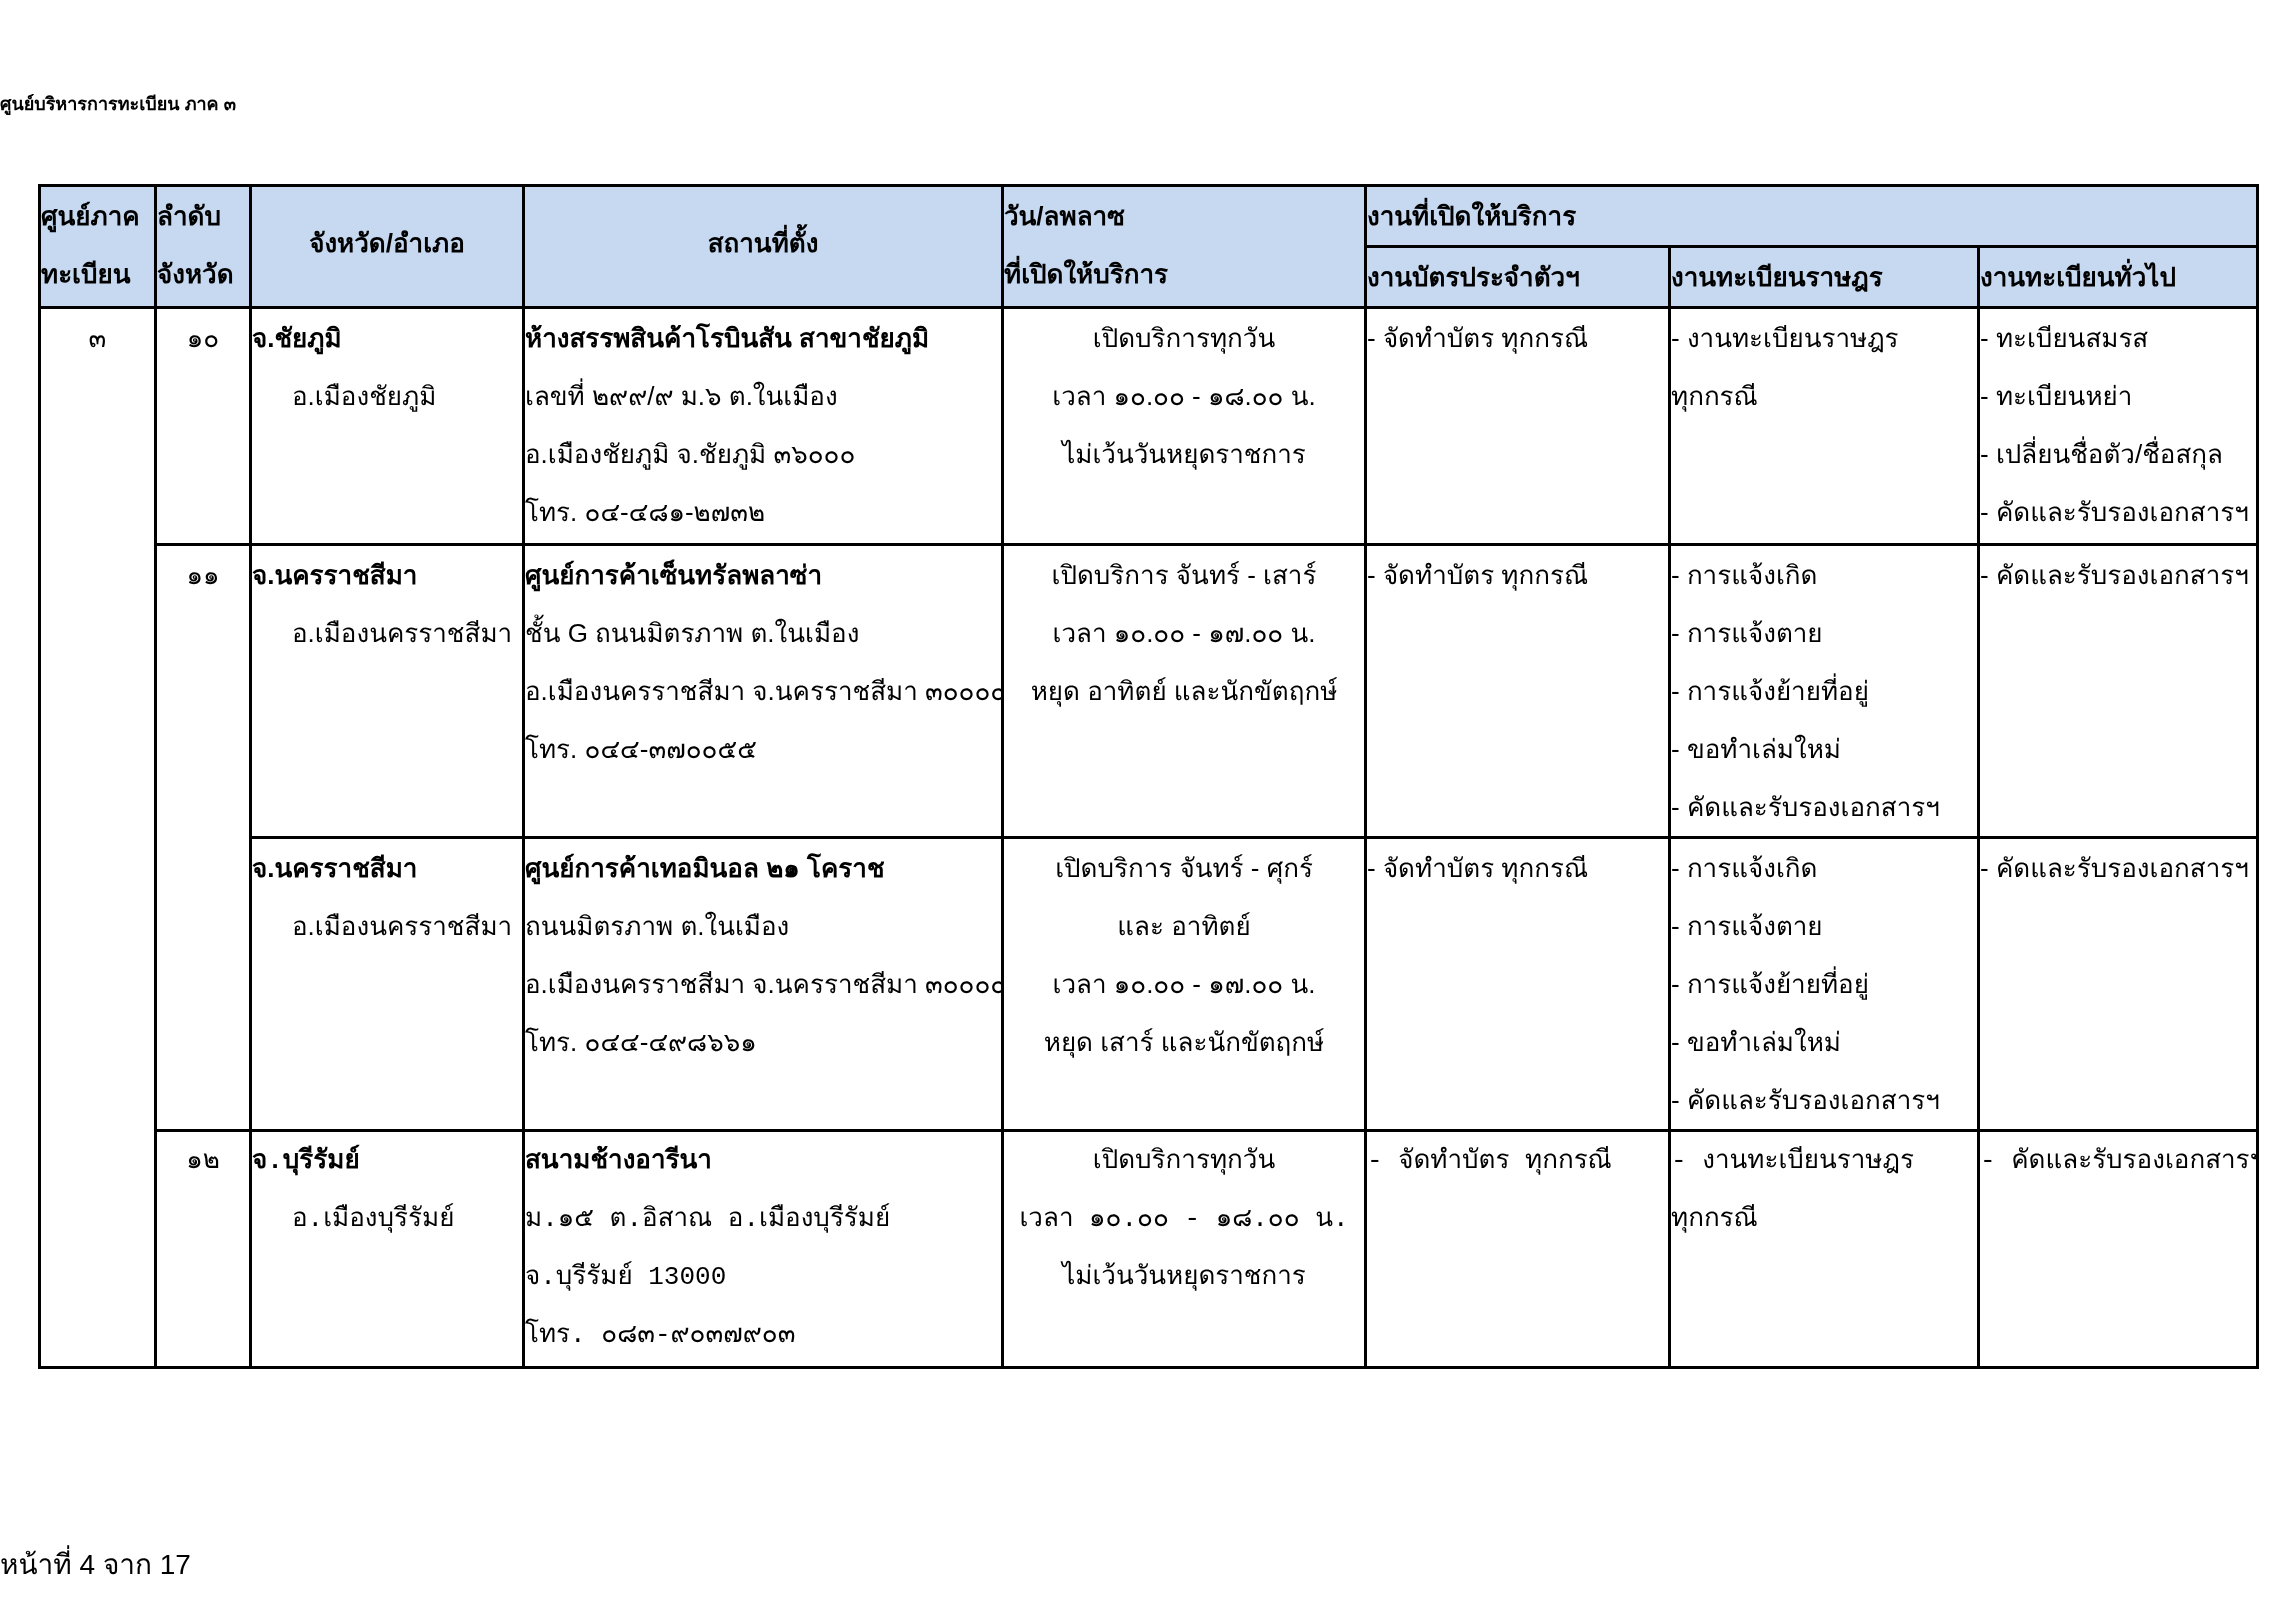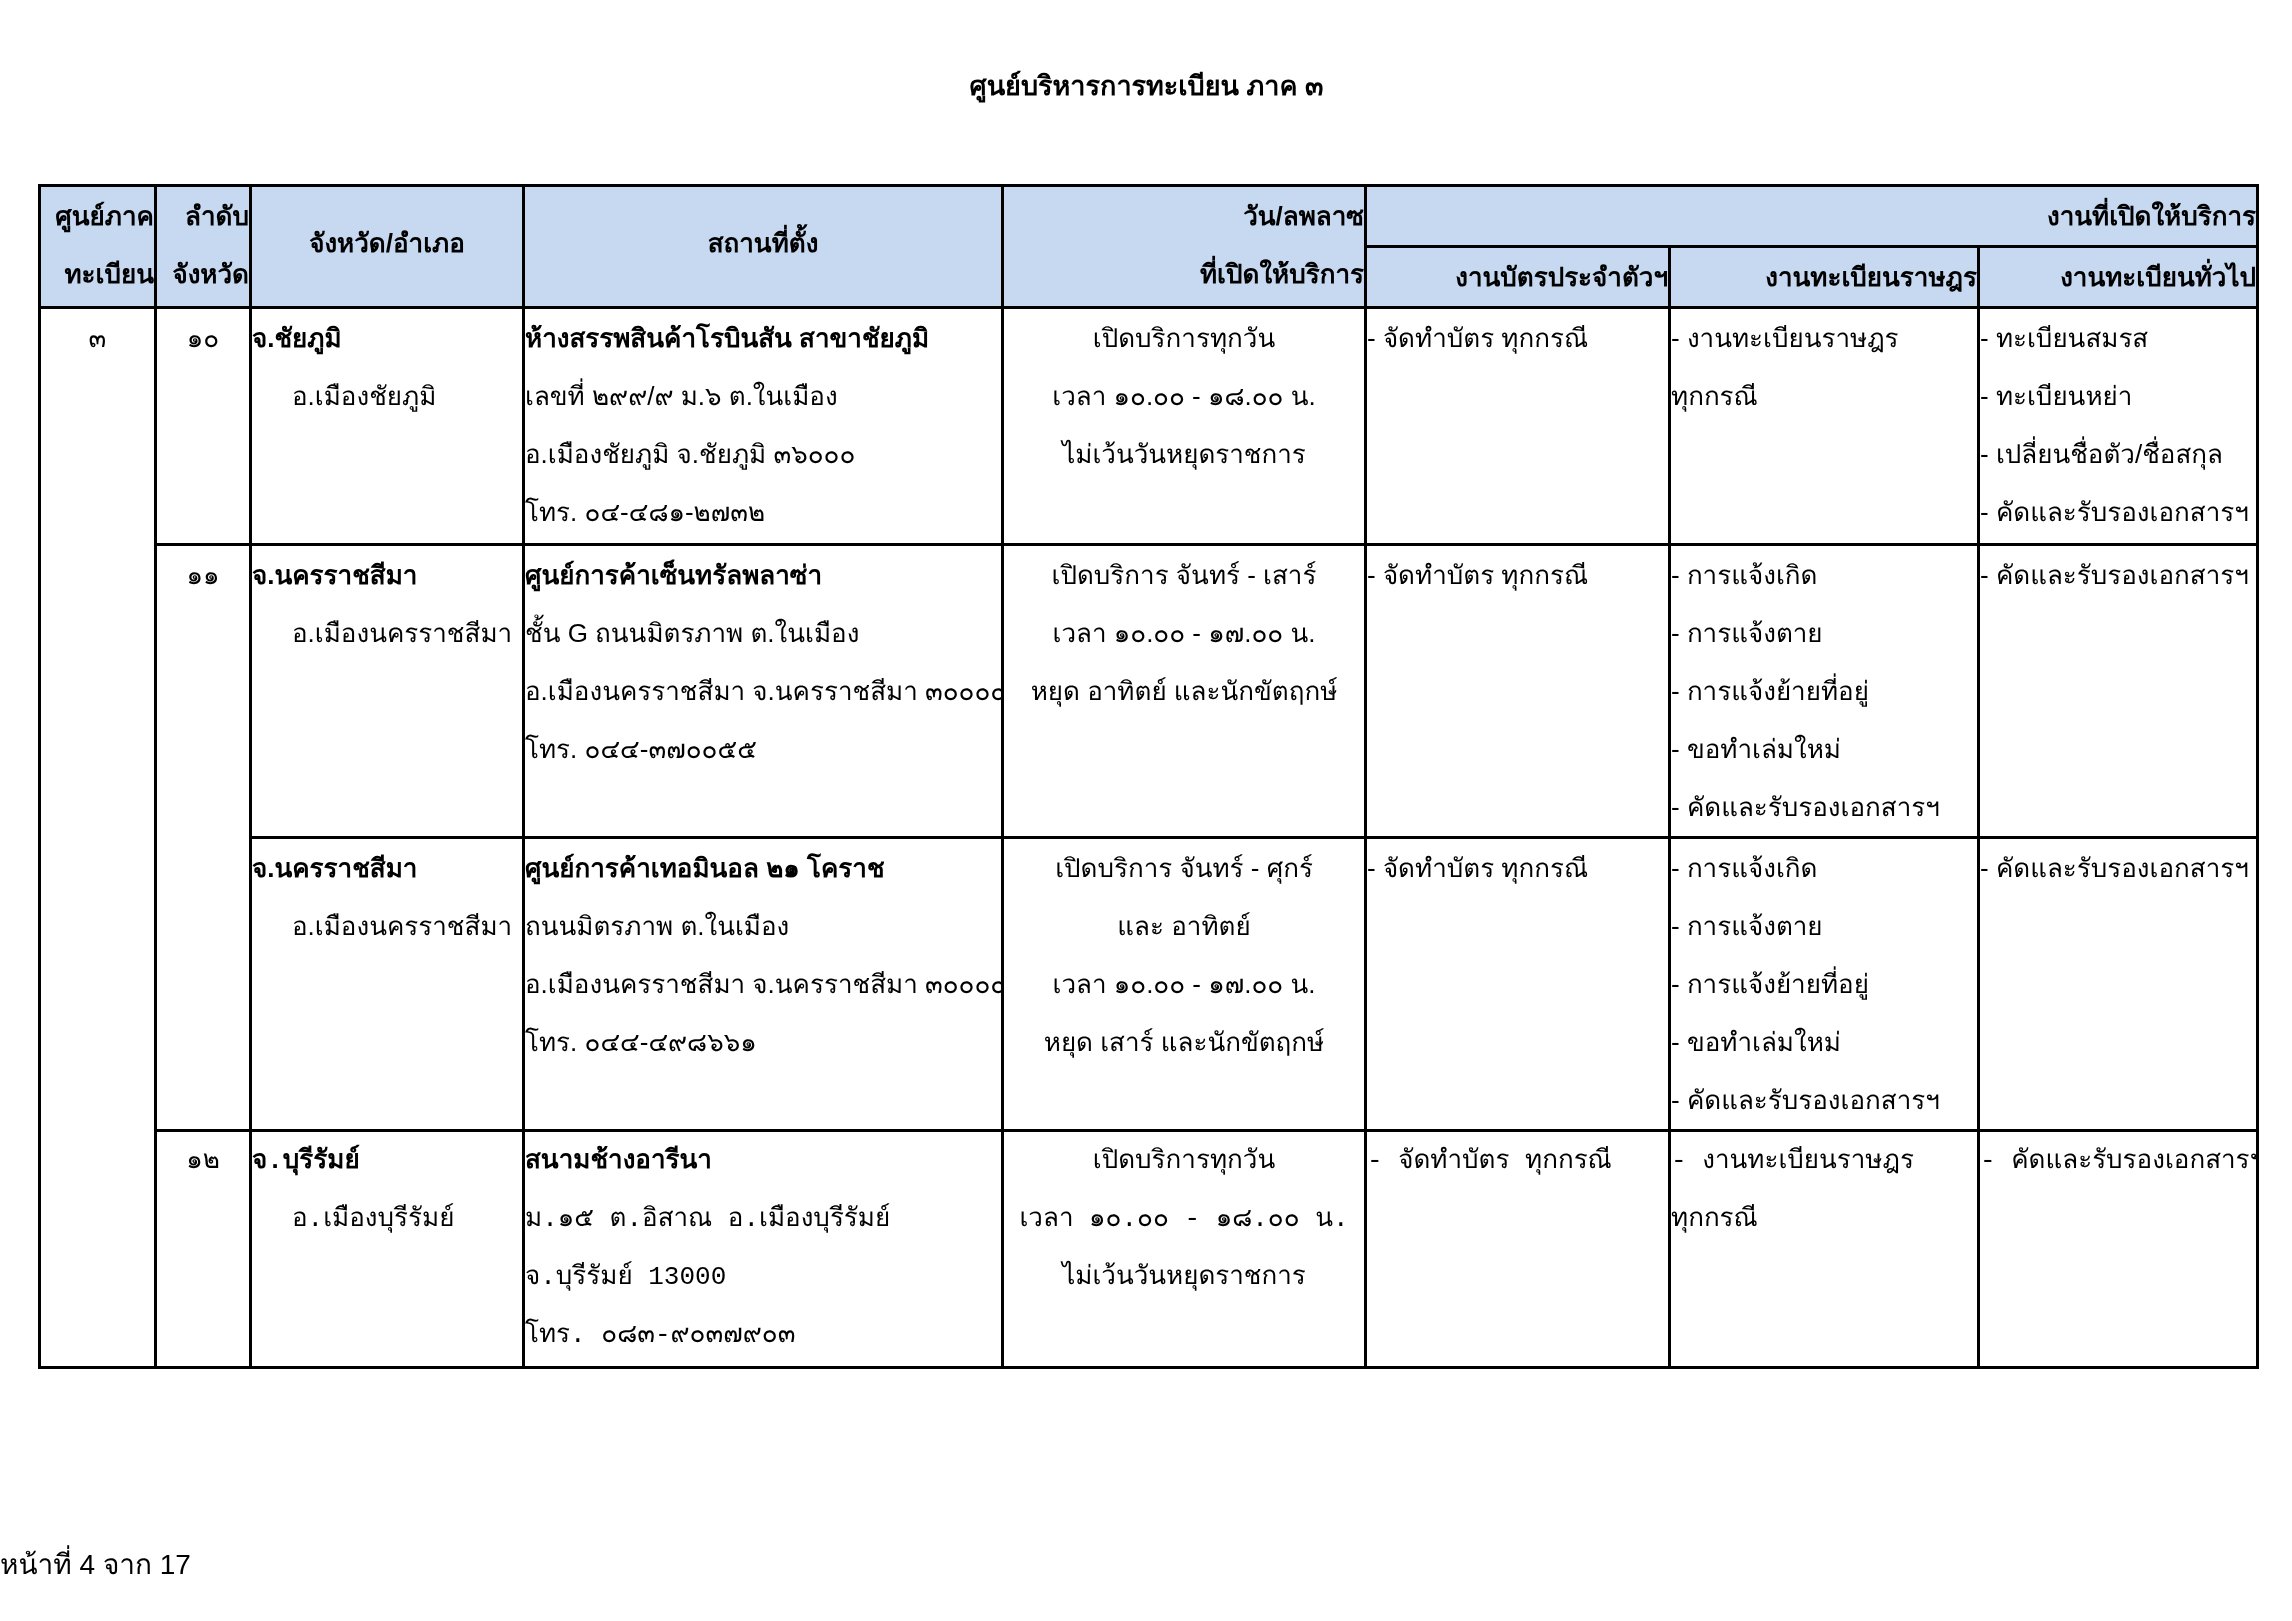--- a/index.html
+++ b/index.html
@@ -4,22 +4,22 @@
 <style>
   html, body { margin: 0; padding: 0; }
   body {
     width: 2293px; height: 1621px;
     background: #ffffff;
     color: #000000;
     font-family: "Liberation Sans", sans-serif;
     position: relative;
   }
   .title {
-    position: absolute; top: 64px; left: 0; width: 100%;
-    text-align: center; font-size: 27px; font-weight: bold;
+    position: absolute; top: 89px; left: 0; width: 100%;
+    text-align: left; font-size: 18px; font-weight: bold;
   }
   .footer {
     position: absolute; top: 1542px; left: 0; width: 100%;
     text-align: left; font-size: 28px;
   }
   table.main {
     position: absolute; top: 184px; left: 38px;
     width: 2219px;
     border-collapse: collapse; table-layout: fixed;
   }
@@ -42,21 +42,21 @@
   col.c6 { width: 304px; }
   col.c7 { width: 309px; }
   col.c8 { width: 279px; }
   tr.hrow { height: 58px; }
   tr.r1 { height: 237px; }
   tr.r2 { height: 291px; }
   tr.r3 { height: 287px; }
   tr.r4 { height: 237px; font-family: Liberation Mono, monospace; }
   .ln { line-height: 58px; white-space: nowrap; }
   .ln-tall { line-height: 113px; white-space: nowrap; text-align: center; }
-  .hc { text-align: right; }
+  .hc { text-align: left; }
   .cell-pad { padding: 9px 9px 0 9px; }
   .cell-pad-c { padding: 9px 3.6px 0 3.6px; text-align: center; }
   .b { font-weight: bold; }
   .indent { padding-left: 40px; }
 </style>
 </head>
 <body>
 
 <div class="title">ศูนย์บริหารการทะเบียน ภาค ๓</div>
 

